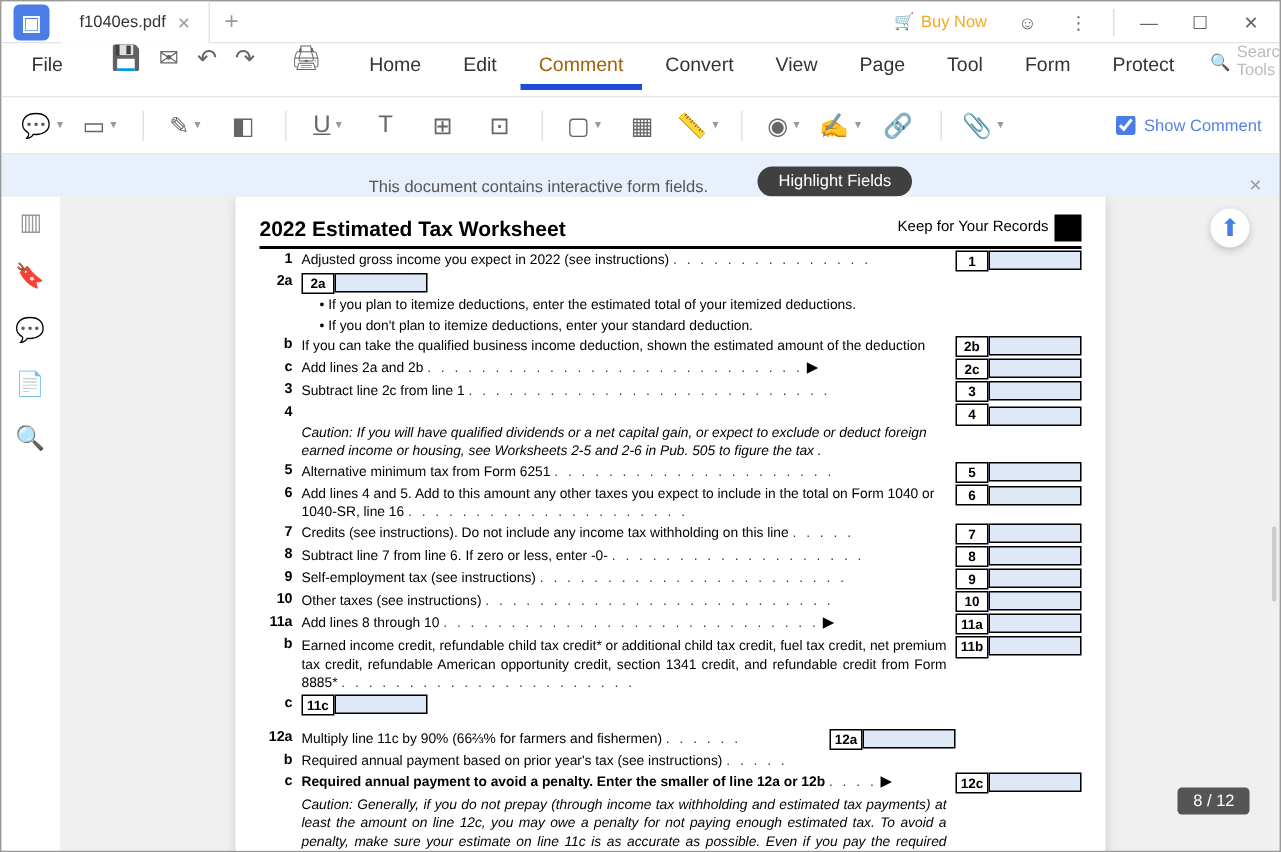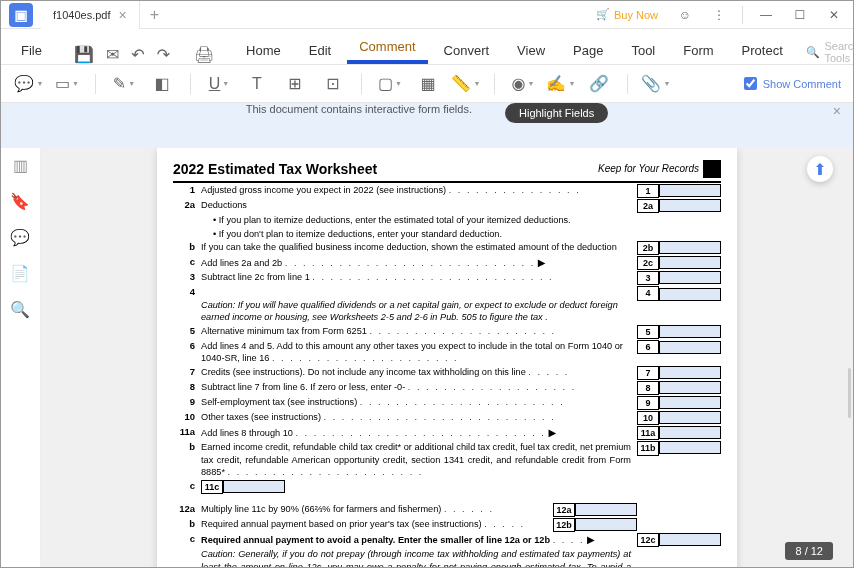--- a/index.html
+++ b/index.html
@@ -5,42 +5,42 @@
 *{margin:0;padding:0;box-sizing:border-box;font-family:"Segoe UI",Arial,sans-serif}
 body{width:854px;height:568px;background:#f0f0f0;position:relative;overflow:hidden;border:1px solid #999}
 .titlebar{height:28px;background:#fff;display:flex;align-items:center;border-bottom:1px solid #e5e5e5}
 .app-icon{width:24px;height:24px;background:#4a7de8;border-radius:4px;margin:0 8px;display:flex;align-items:center;justify-content:center;color:#fff;font-size:14px;font-weight:bold}
 .tab{display:flex;align-items:center;gap:8px;padding:0 12px;height:28px;background:#fff;border-right:1px solid #e5e5e5;font-size:11px;color:#333}
 .tab-close{color:#999;cursor:pointer;font-size:14px}
 .tab-add{padding:0 10px;color:#999;font-size:16px;cursor:pointer}
 .titlebar-right{margin-left:auto;display:flex;align-items:center;gap:4px;padding-right:4px}
 .buy-now{color:#f5a623;font-size:11px;display:flex;align-items:center;gap:4px;padding:0 8px;cursor:pointer}
 .win-btn{width:30px;height:28px;display:flex;align-items:center;justify-content:center;color:#666;font-size:12px;cursor:pointer}
-.menubar{height:36px;background:#fff;display:flex;align-items:flex-end;padding:0 8px;gap:4px;border-bottom:1px solid #e5e5e5}
+.menubar{height:36px;background:#fff;display:flex;align-items:flex-start;padding:0 8px;gap:4px;border-bottom:1px solid #e5e5e5}
 .menu-item{padding:6px 12px;font-size:13px;color:#333;cursor:pointer}
 .menu-item.active{color:#a16207;border-bottom:4px solid #1d4ed8}
 .menu-icon{width:20px;height:20px;display:flex;align-items:center;justify-content:center;color:#666;cursor:pointer;margin:0 4px}
 .menu-sep{width:1px;height:18px;background:#ddd;margin:0 4px}
 .search-tools{color:#bbb;font-size:11px;margin-left:auto;display:flex;align-items:center;gap:4px;padding:0 8px}
 .toolbar{height:38px;background:#fff;display:flex;align-items:center;padding:0 12px;gap:6px;border-bottom:1px solid #e5e5e5}
 .tool-btn{width:32px;height:26px;display:flex;align-items:center;justify-content:center;color:#666;cursor:pointer;position:relative}
 .tool-btn .chev{font-size:7px;margin-left:2px;color:#999}
 .tool-sep{width:1px;height:20px;background:#e0e0e0;margin:0 6px}
 .show-comment{margin-left:auto;display:flex;align-items:center;gap:6px;font-size:11px;color:#5582e0}
 .show-comment input{accent-color:#4a7de8}
-.info-bar{height:45px;background:#e8f0fc;display:flex;align-items:flex-start;justify-content:center;gap:33px;font-size:11px;color:#555;position:relative}
+.info-bar{height:28px;background:#e8f0fc;display:flex;align-items:flex-end;justify-content:center;gap:33px;font-size:11px;color:#555;position:relative}
 .highlight-btn{background:#404040;color:#fff;padding:4px 14px;border-radius:12px;font-size:11px;cursor:pointer}
 .info-close{position:absolute;right:12px;color:#999;cursor:pointer;font-size:14px}
 .main{display:flex;height:440px}
 .sidebar{width:40px;background:#fff;display:flex;flex-direction:column;align-items:center;padding-top:8px;gap:18px;border-right:1px solid #eee}
 .side-icon{width:18px;height:18px;color:#999;cursor:pointer;display:flex;align-items:center;justify-content:center}
 .doc-area{flex:1;background:#f0f0f0;position:relative;overflow:hidden;display:flex;justify-content:center}
 .page{width:580px;background:#fff;margin-top:0;box-shadow:0 2px 8px rgba(0,0,0,.15);padding:12px 16px;font-size:9.5px;color:#000;line-height:1.35;position:relative}
 .page h2{font-size:14px;font-weight:bold;display:inline-block}
-.keep{float:right;font-style:italic;font-size:10px;display:flex;align-items:center;gap:4px}
+.keep{float:right;font-size:10px;display:flex;align-items:center;gap:4px}
 .pencil-ico{width:18px;height:18px;background:#000;display:inline-block}
 .hr{border-top:2px solid #000;margin-top:2px}
 .row{display:flex;align-items:flex-start;gap:6px;margin-top:1px}
 .num{width:22px;text-align:right;font-weight:bold;font-size:9.5px;flex-shrink:0}
 .txt{flex:1;font-size:9.2px}
 .dots{letter-spacing:2px;color:#333}
 .boxnum{width:22px;border:1px solid #000;text-align:center;font-size:9px;background:#fff;flex-shrink:0;font-weight:bold}
 .boxval{width:62px;border:1px solid #000;background:#dfe8f7;height:13px;flex-shrink:0}
 .rhs{display:flex;gap:0;flex-shrink:0}
 .bul{margin-left:12px}
@@ -160,21 +160,20 @@
       <div class="row">
           <div class="num">1</div>
           <div class="txt"><span>Adjusted gross income you expect in 2022 (see instructions)</span> <span class="dots">. . . . . . . . . . . . . . .</span></div>
           <div class="rhs">
             <div class="boxnum">1</div>
             <div class="boxval"></div>
           </div>
         </div>
       <div class="row">
           <div class="num">2a</div>
-          <div class="txt">Deductions</div>
           <div class="rhs">
             <div class="boxnum">2a</div>
             <div class="boxval"></div>
           </div>
         </div>
       <div class="row">
           <div class="num"></div>
           <div class="txt bul">• If you plan to itemize deductions, enter the estimated total of your itemized deductions.</div>
           <div class="rhs" style="width:84px"></div>
         </div>
@@ -292,25 +291,20 @@
           <div class="txt"><span>Multiply line 11c by 90% (66⅔% for farmers and fishermen)</span> <span class="dots">. . . . . .</span></div>
           <div class="rhs">
             <div class="boxnum">12a</div>
             <div class="boxval"></div>
             <div style="width:84px"></div>
           </div>
         </div>
       <div class="row">
           <div class="num">b</div>
           <div class="txt"><span>Required annual payment based on prior year's tax (see instructions)</span> <span class="dots">. . . . .</span></div>
-          <div class="rhs">
-            <div class="boxnum">12b</div>
-            <div class="boxval"></div>
-            <div style="width:84px"></div>
-          </div>
         </div>
       <div class="row">
           <div class="num">c</div>
           <div class="txt"><b>Required annual payment to avoid a penalty. Enter the smaller of line 12a or 12b</b> <span class="dots">. . . .</span> <span class="arrow">▶</span></div>
           <div class="rhs">
             <div class="boxnum">12c</div>
             <div class="boxval"></div>
           </div>
         </div>
       <div class="row">

